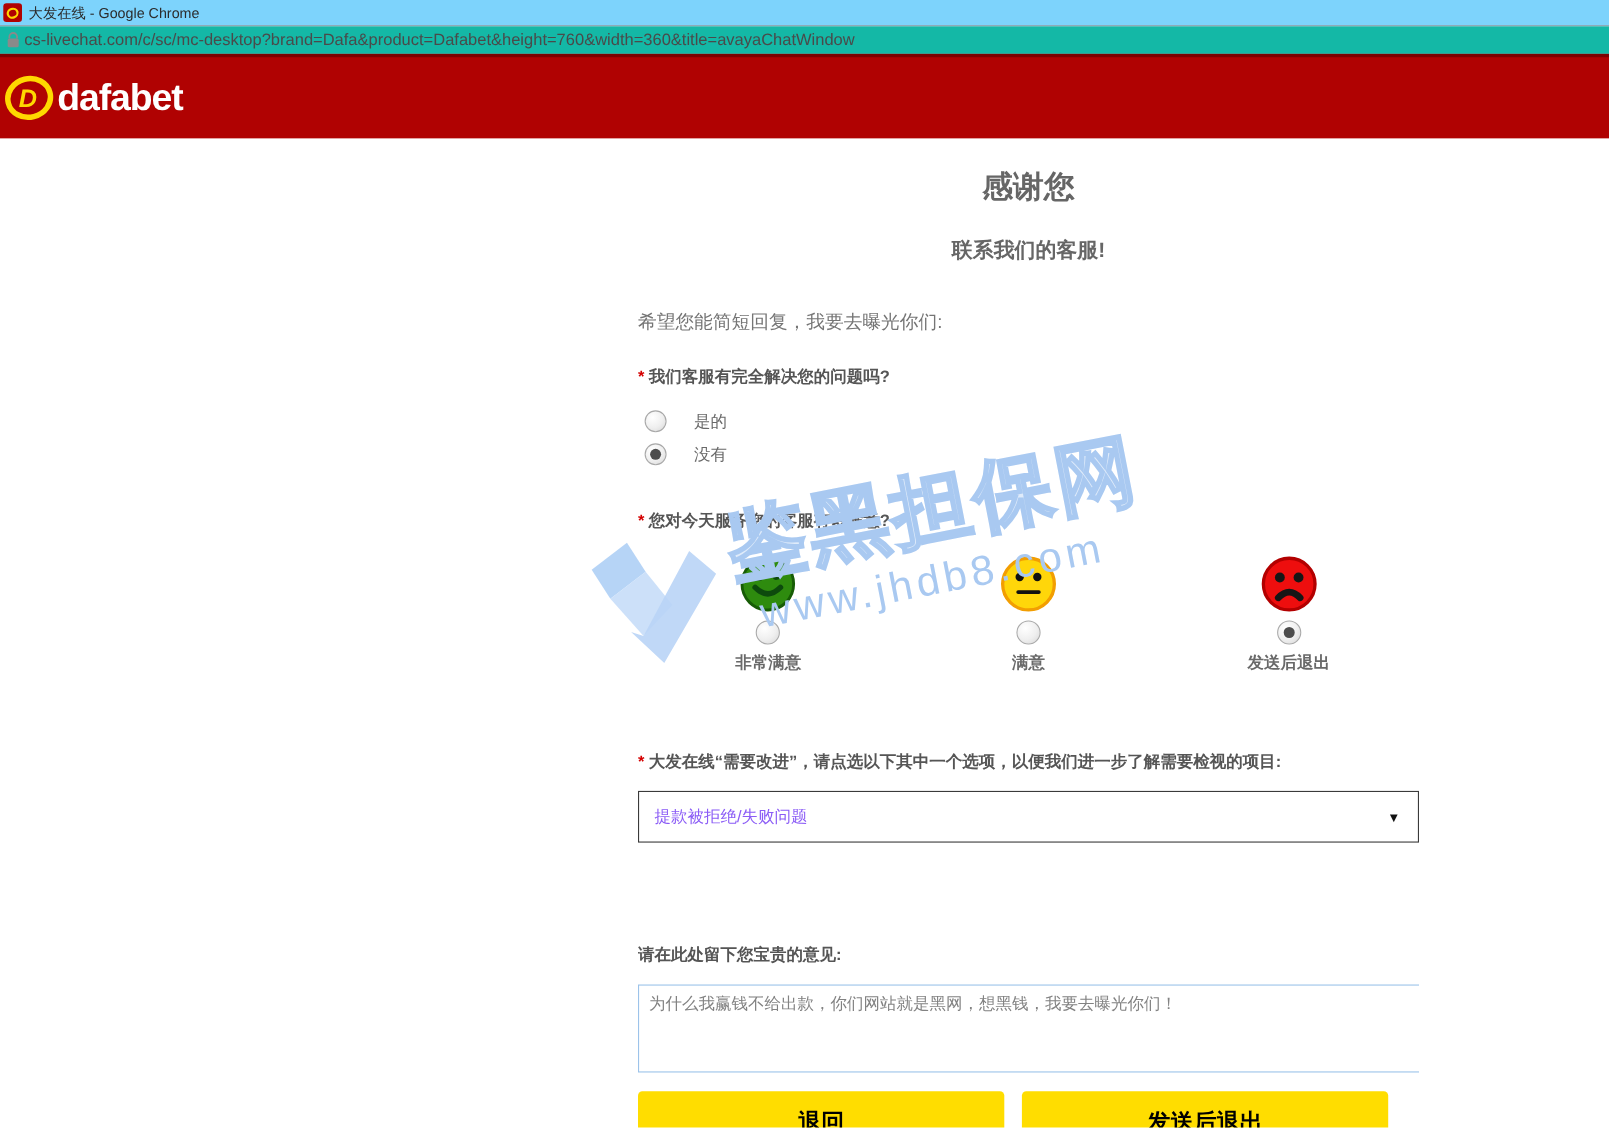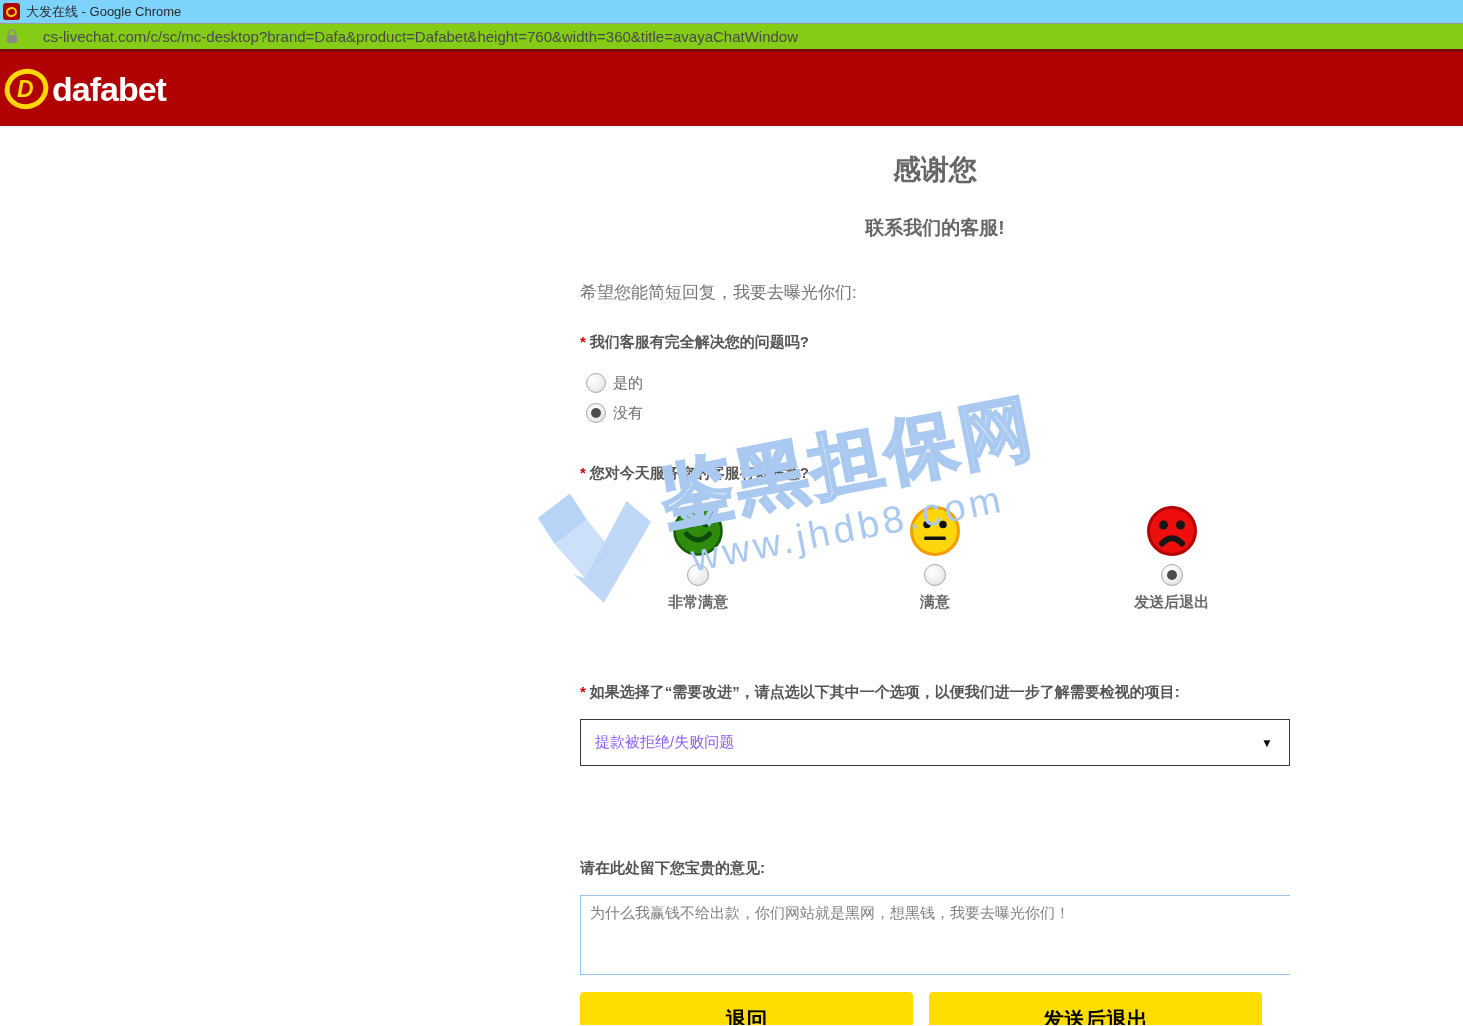--- a/index.html
+++ b/index.html
@@ -17,22 +17,22 @@
   }
   .favicon {
     width: 17px; height: 17px; background: #b00202; border-radius: 3px;
     display: flex; align-items: center; justify-content: center; flex: 0 0 auto;
   }
   .favicon-ring {
     width: 11px; height: 10px; border: 2px solid #ffd800; border-radius: 50%;
     transform: rotate(-18deg);
   }
   .url-bar {
-    height: 25px; background: #84cc16; display: flex; align-items: center;
-    gap: 25px; padding-left: 6px; font-size: 15px; color: #4a4a4a;
+    height: 25px; background: #14b8a6; display: flex; align-items: center;
+    gap: 4px; padding-left: 6px; font-size: 15px; color: #4a4a4a;
   }
 
   
   .app-header {
     height: 77px; background: #b00202; border-top: 3px solid #7c0101;
     display: flex; align-items: center; padding-left: 4px;
   }
   .logo { display: flex; align-items: center; }
   .brand-text {
     color: #ffffff; font-size: 34px; font-weight: bold; letter-spacing: -1px;
@@ -67,21 +67,21 @@
     width: 20px; height: 20px; border-radius: 50%;
     border: 1px solid #a9a9a9;
     background: radial-gradient(circle at 35% 30%, #ffffff 0%, #efefef 55%, #d6d6d6 100%);
     position: relative; flex: 0 0 auto; cursor: pointer;
   }
   .radio.checked::after {
     content: ""; position: absolute; left: 50%; top: 50%;
     width: 10px; height: 10px; border-radius: 50%;
     background: #4d4d4d; transform: translate(-50%, -50%);
   }
-  .radio-label { margin-left: 7px; font-size: 15px; color: #696969; }
+  .radio-label { margin-left: 25px; font-size: 15px; color: #696969; }
 
   .smiley-row { margin-top: 22px; display: flex; width: 710px; font-weight: bold; }
   .smiley-col { flex: 1; display: flex; flex-direction: column; align-items: center; }
   .face-icon { width: 52px; height: 52px; }
   .smiley-col .radio { width: 22px; height: 22px; margin-top: 7px; }
   .smiley-label { margin-top: 7px; font-size: 15px; color: #696969; }
 
   .dropdown {
     margin-top: 17px; height: 47px; border: 1px solid #3a3a3a; background: #fff;
     display: flex; align-items: center; justify-content: space-between;
@@ -209,21 +209,21 @@
           <circle cx="34.5" cy="20" r="4.5" fill="#161616"></circle>
           <path d="M16 38.5 Q26 28 36 38.5" fill="none" stroke="#161616" stroke-width="6" stroke-linecap="round"></path>
         </svg>
         <span class="radio checked"></span>
         <span class="smiley-label">发送后退出</span>
       </div>
 
     </div>
 
     <div class="question q3">
-      <span class="asterisk">*</span><span>如果选择了“需要改进”，请点选以下其中一个选项，以便我们进一步了解需要检视的项目:</span>
+      <span class="asterisk">*</span><span>大发在线“需要改进”，请点选以下其中一个选项，以便我们进一步了解需要检视的项目:</span>
     </div>
     <div class="dropdown">
       <span class="dropdown-value">提款被拒绝/失败问题</span>
       <span class="dropdown-caret">▼</span>
     </div>
 
     <div class="question comment-label">请在此处留下您宝贵的意见:</div>
     <textarea class="comment-box" style="">为什么我赢钱不给出款，你们网站就是黑网，想黑钱，我要去曝光你们！</textarea>
 
     <div class="button-row">

